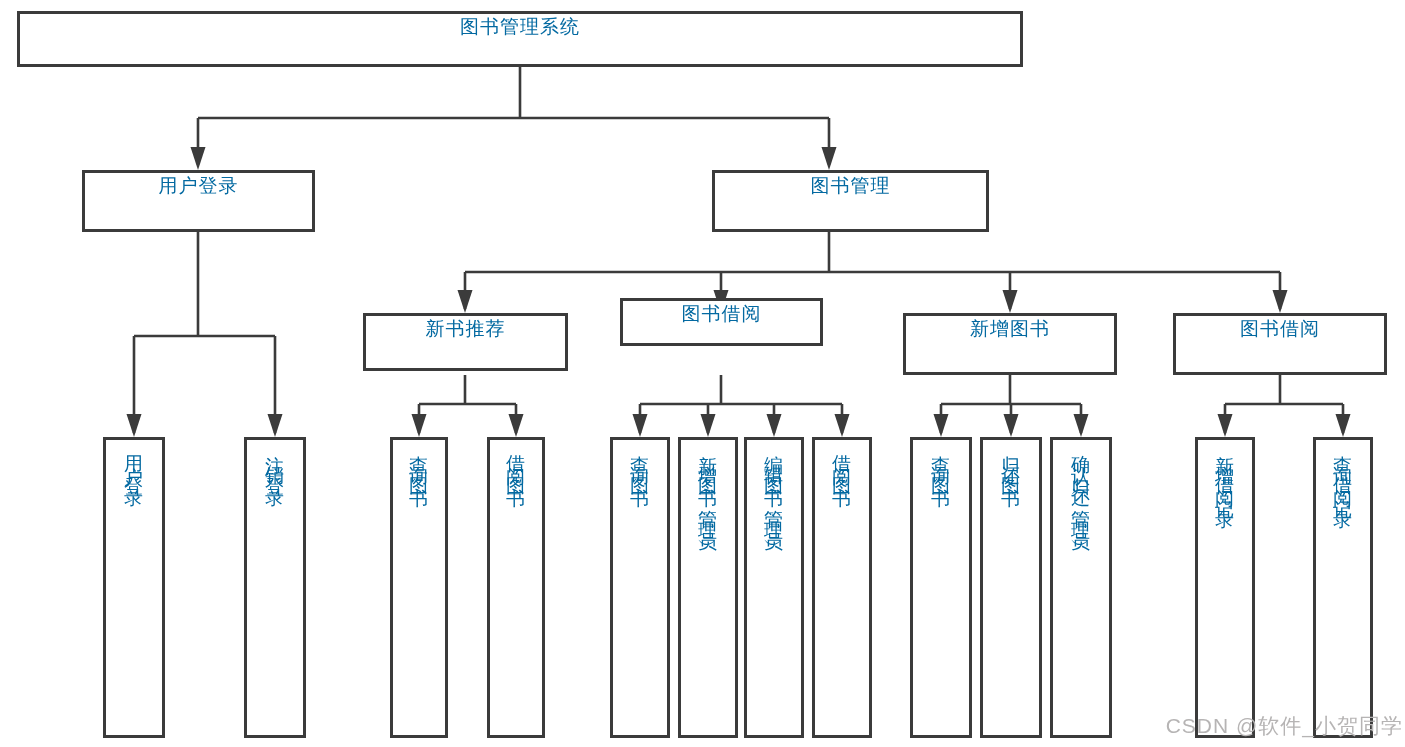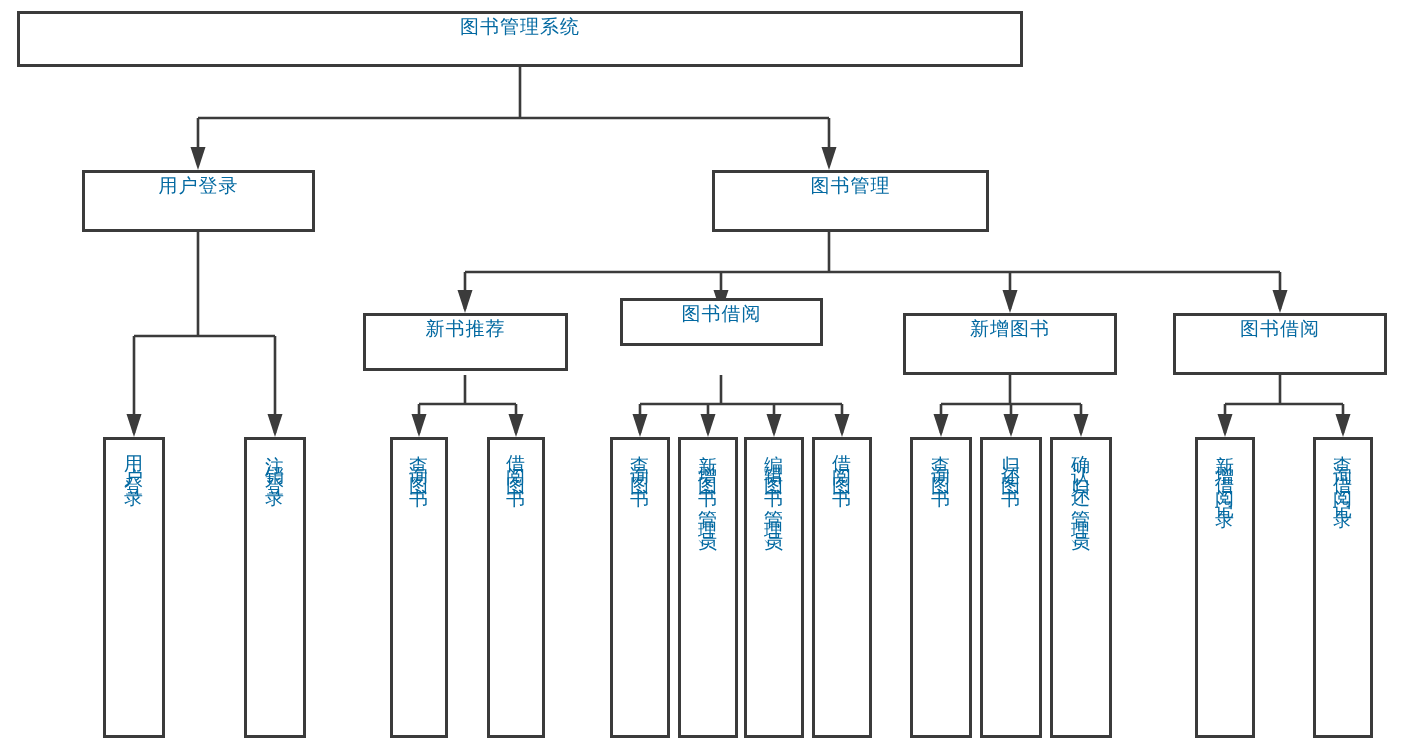--- a/index.html
+++ b/index.html
@@ -155,14 +155,15 @@
     <span class="lbl">确认归还（管理员）</span>
   </div>
 
   <div class="node vbox" style="left:1195px;top:437px;width:60px;height:301px">
     <span class="lbl">新增借阅记录</span>
   </div>
   <div class="node vbox" style="left:1313px;top:437px;width:60px;height:301px">
     <span class="lbl">查询借阅记录</span>
   </div>
 
+  <div class="watermark">CSDN @软件_小贺同学</div>
 
 </div>
 
 </body></html>

